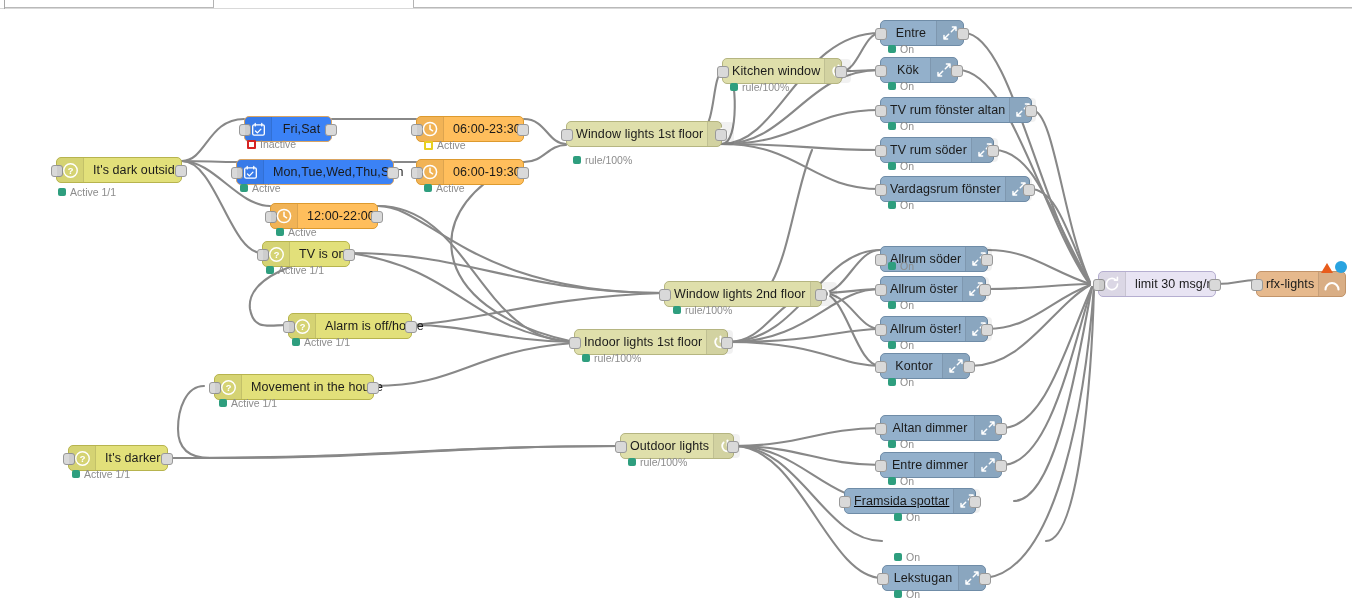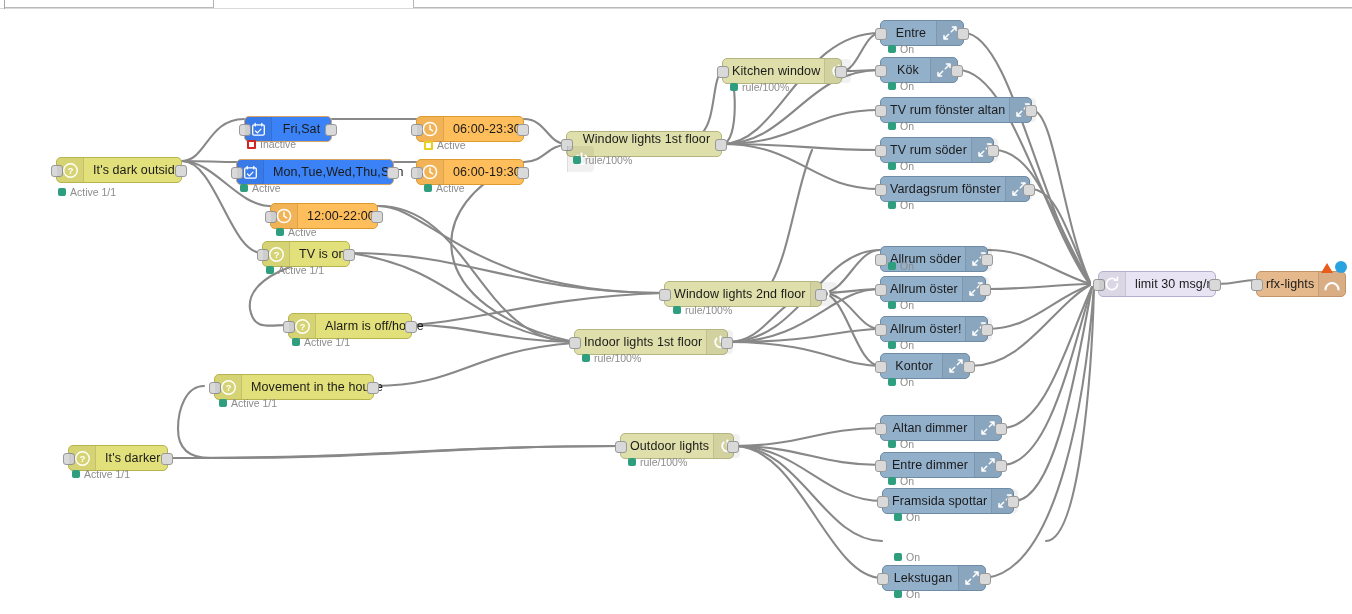--- a/index.html
+++ b/index.html
@@ -342,21 +342,21 @@
             <path d="M4.4 4.1a5 5 0 1 0 7.2 0" fill="none" stroke="#fff" stroke-width="1.7" stroke-linecap="round"></path>
           </svg>
       </span>
       <span class="port out"></span>
     </div>
     <div class="status" style="left:730px;top:72px;">
       <i class="dot green"></i>
       <span>rule/100%</span>
     </div>
 
-    <div class="node c-olive iconright" style="left:566px;top:122px;width:156px;flex-direction:column;">
+    <div class="node c-olive iconright" style="left:566px;top:112px;width:156px;">
       <span class="port in"></span>
       <span class="label">Window lights 1st floor</span>
       <span class="icon right">
         <svg class="g" width="17" height="17" viewBox="0 0 16 16">
             <path d="M8 2.2v5.2" stroke="#fff" stroke-width="1.7" stroke-linecap="round"></path>
             <path d="M4.4 4.1a5 5 0 1 0 7.2 0" fill="none" stroke="#fff" stroke-width="1.7" stroke-linecap="round"></path>
           </svg>
       </span>
       <span class="port out"></span>
     </div>
@@ -582,21 +582,21 @@
             <path d="M6.7 9.3L2 14M2 14h3.6M2 14v-3.6" stroke="#fff" stroke-width="1.5" fill="none" stroke-linecap="round" stroke-linejoin="round"></path>
           </svg>
       </span>
       <span class="port out"></span>
     </div>
     <div class="status" style="left:888px;top:466px;">
       <i class="dot green"></i>
         <span>On</span>
     </div>
 
-    <div class="node c-blue iconright" style="left:882px;top:479px;width:132px;">
+    <div class="node c-blue iconright" style="left:844px;top:479px;width:132px;text-decoration:underline;">
       <span class="port in"></span>
       <span class="label">Framsida spottar</span>
       <span class="icon right">
         <svg class="g" width="16" height="16" viewBox="0 0 16 16">
             <path d="M9.3 6.7L14 2M14 2h-3.6M14 2v3.6" stroke="#fff" stroke-width="1.5" fill="none" stroke-linecap="round" stroke-linejoin="round"></path>
             <path d="M6.7 9.3L2 14M2 14h3.6M2 14v-3.6" stroke="#fff" stroke-width="1.5" fill="none" stroke-linecap="round" stroke-linejoin="round"></path>
           </svg>
       </span>
       <span class="port out"></span>
     </div>

